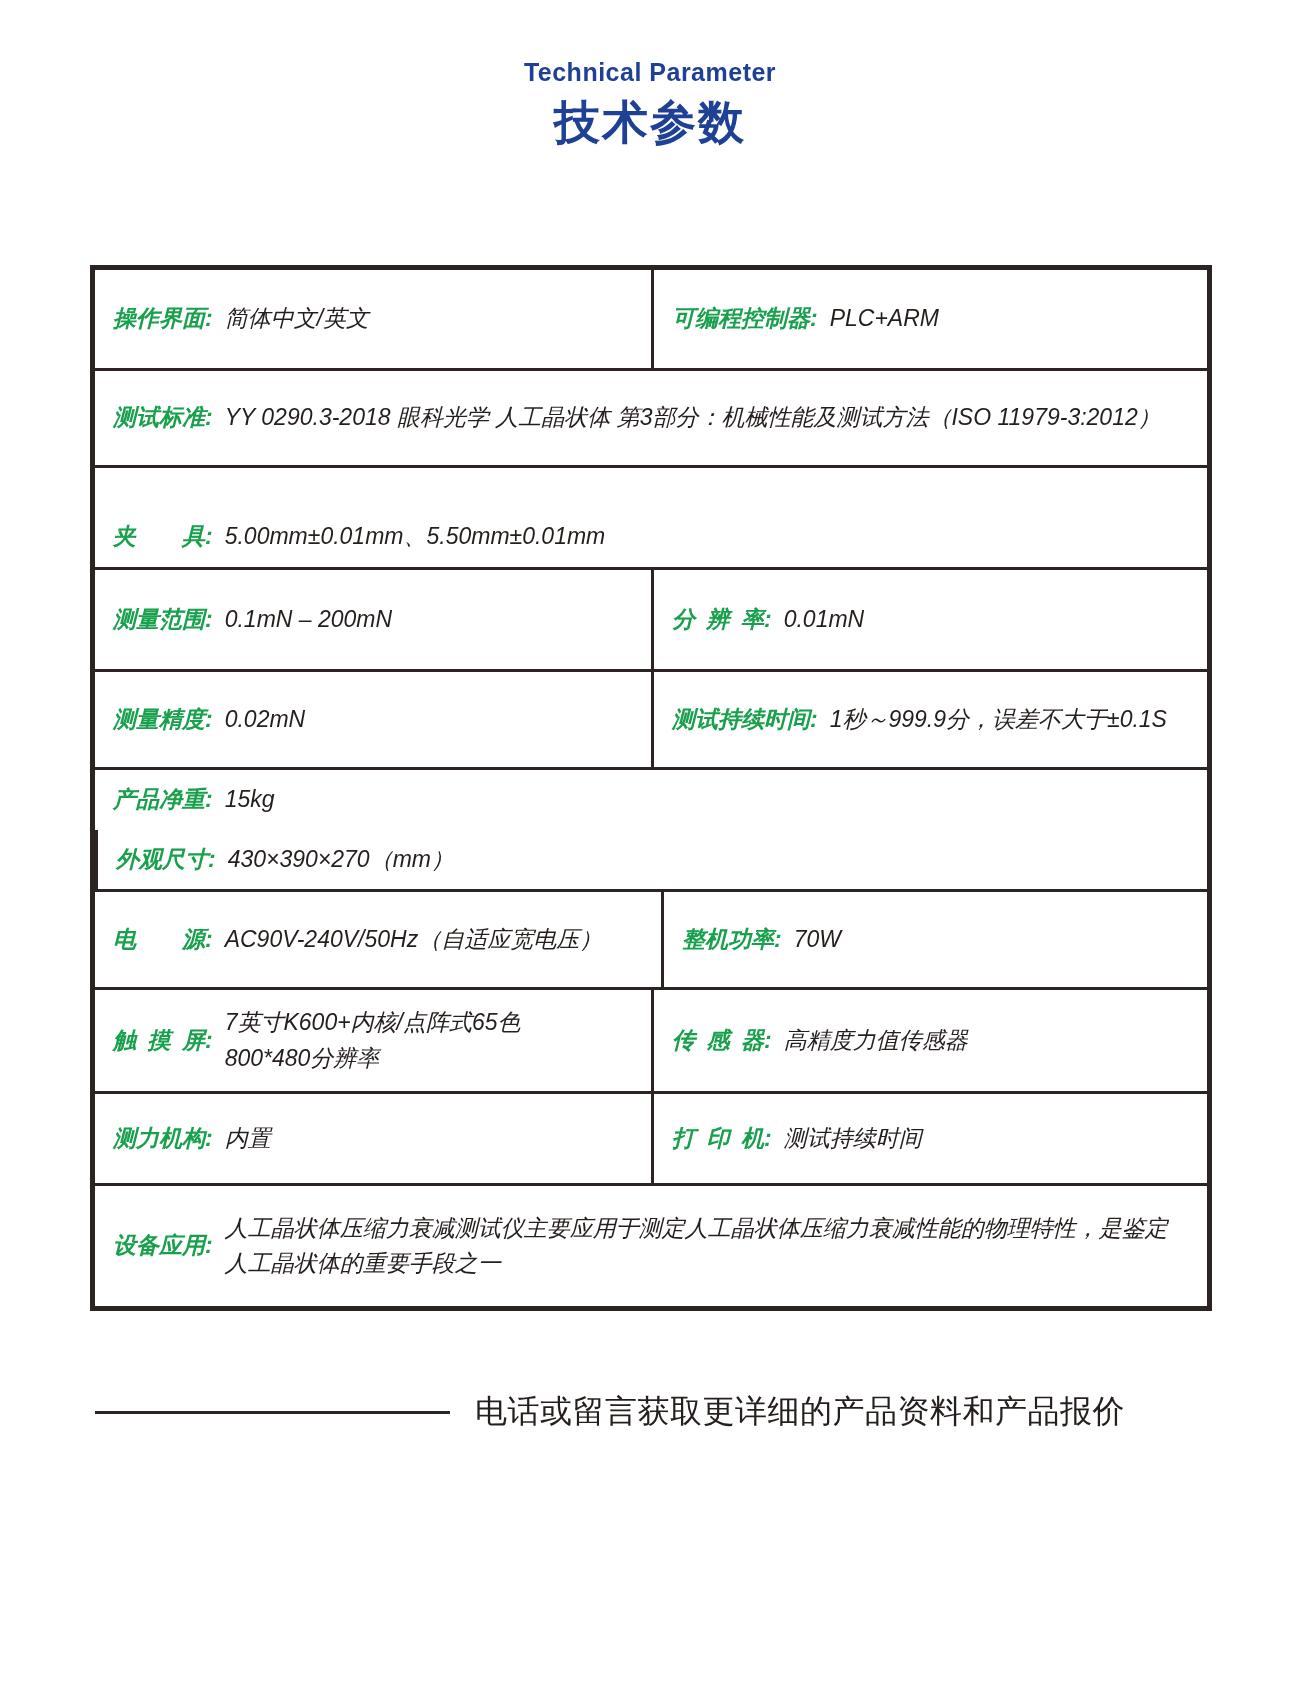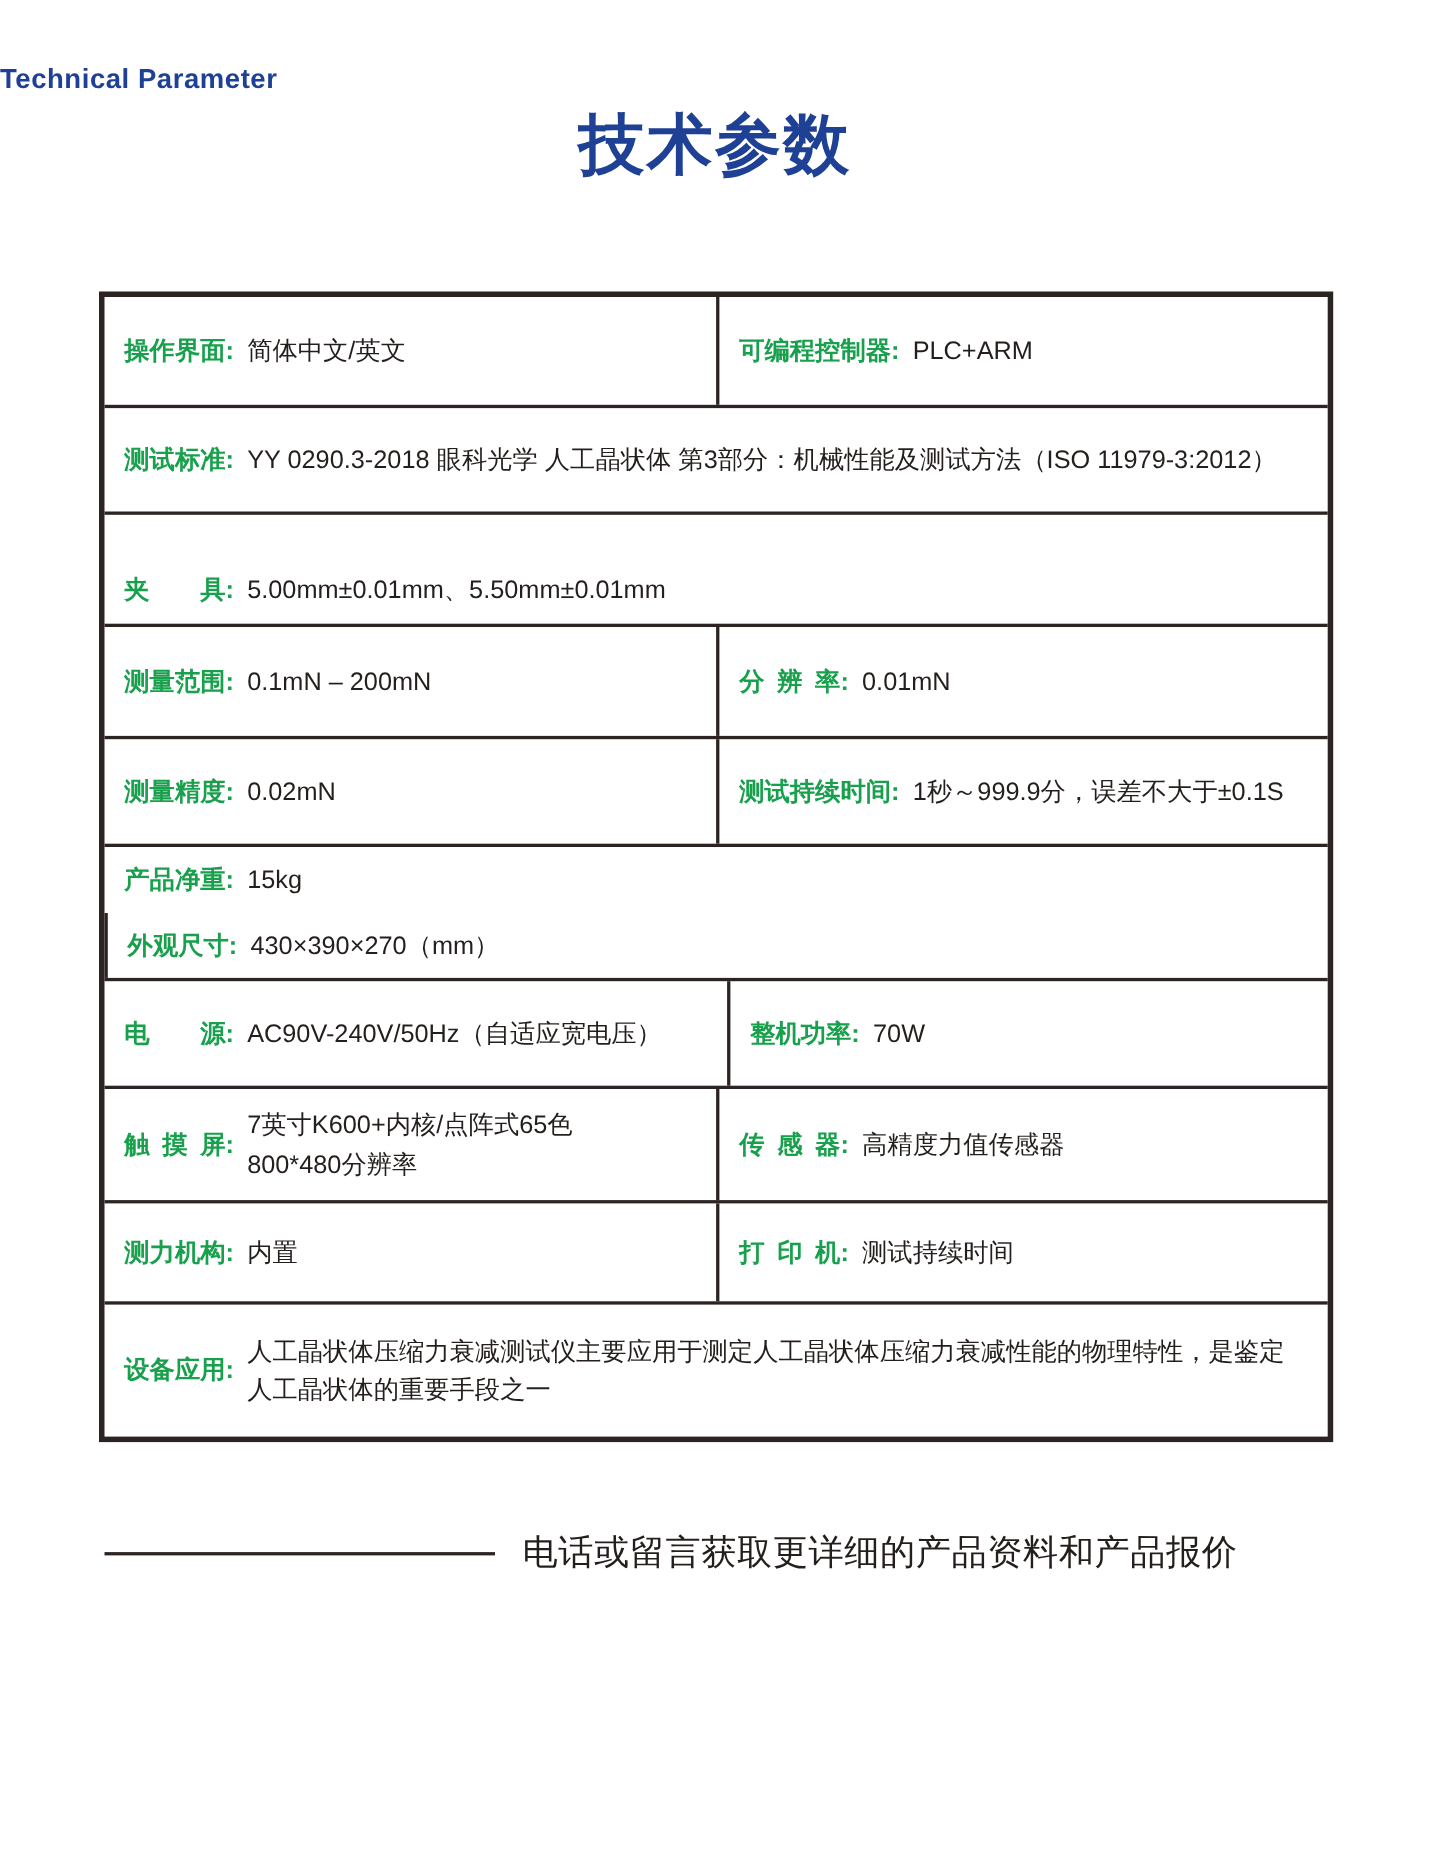--- a/index.html
+++ b/index.html
@@ -17,32 +17,32 @@
   .sheet{
     position:relative;
     width:1300px;
     height:1690px;
     background:#ffffff;
     overflow:hidden;
   }
   .header-en{
     position:absolute;
     top:58px;left:0;width:100%;
-    text-align:left;
+    text-align:center;
     color:var(--blue);
     font-size:25px;
     font-weight:bold;
     letter-spacing:0.5px;
   }
   .header-zh{
     position:absolute;
     top:92px;left:0;width:100%;
     text-align:center;
     color:var(--blue);
-    font-size:60px;
+    font-size:46px;
     font-weight:bold;
     letter-spacing:2px;
   }
   .spec-table{
     position:absolute;
     top:265px;left:90px;
     width:1122px;
     border:5px solid var(--border);
     background:#ffffff;
   }
@@ -61,20 +61,21 @@
   .row:nth-child(8){min-height:104px;}
   .row:nth-child(9){min-height:92px;}
   .row:nth-child(10){min-height:120px;}
   .cell{
     flex:1 1 50%;
     display:flex;
     align-items:center;
     padding:12px 18px 12px 18px;
     font-size:23px;
     line-height:1.55;
+    font-style:italic;
   }
   .cell.right{border-left:3px solid var(--border);}
   .row.full .cell{flex:1 1 100%;}
   .lbl{
     color:var(--green);
     font-weight:bold;
     white-space:pre;
     margin-right:12px;
     flex:0 0 auto;
   }

